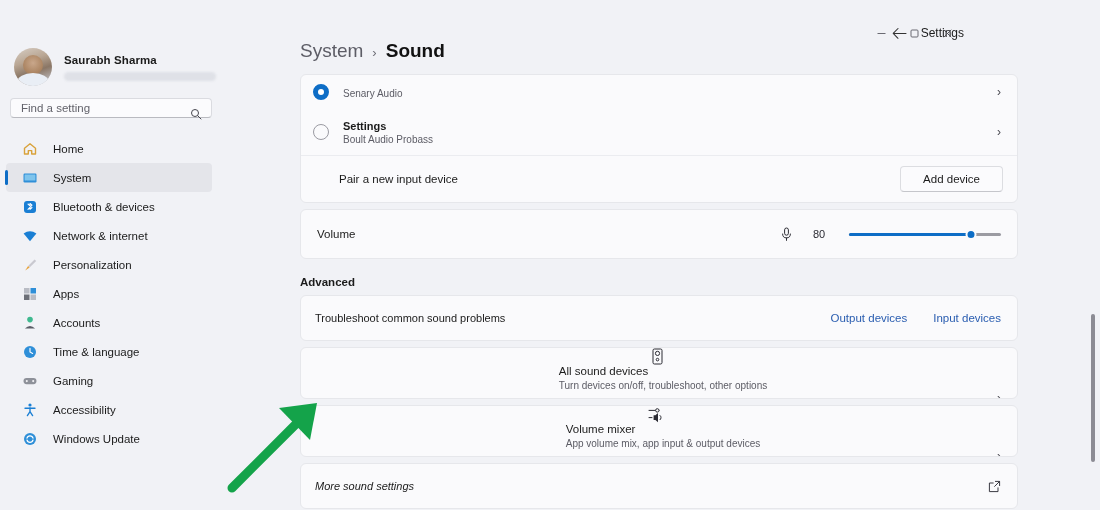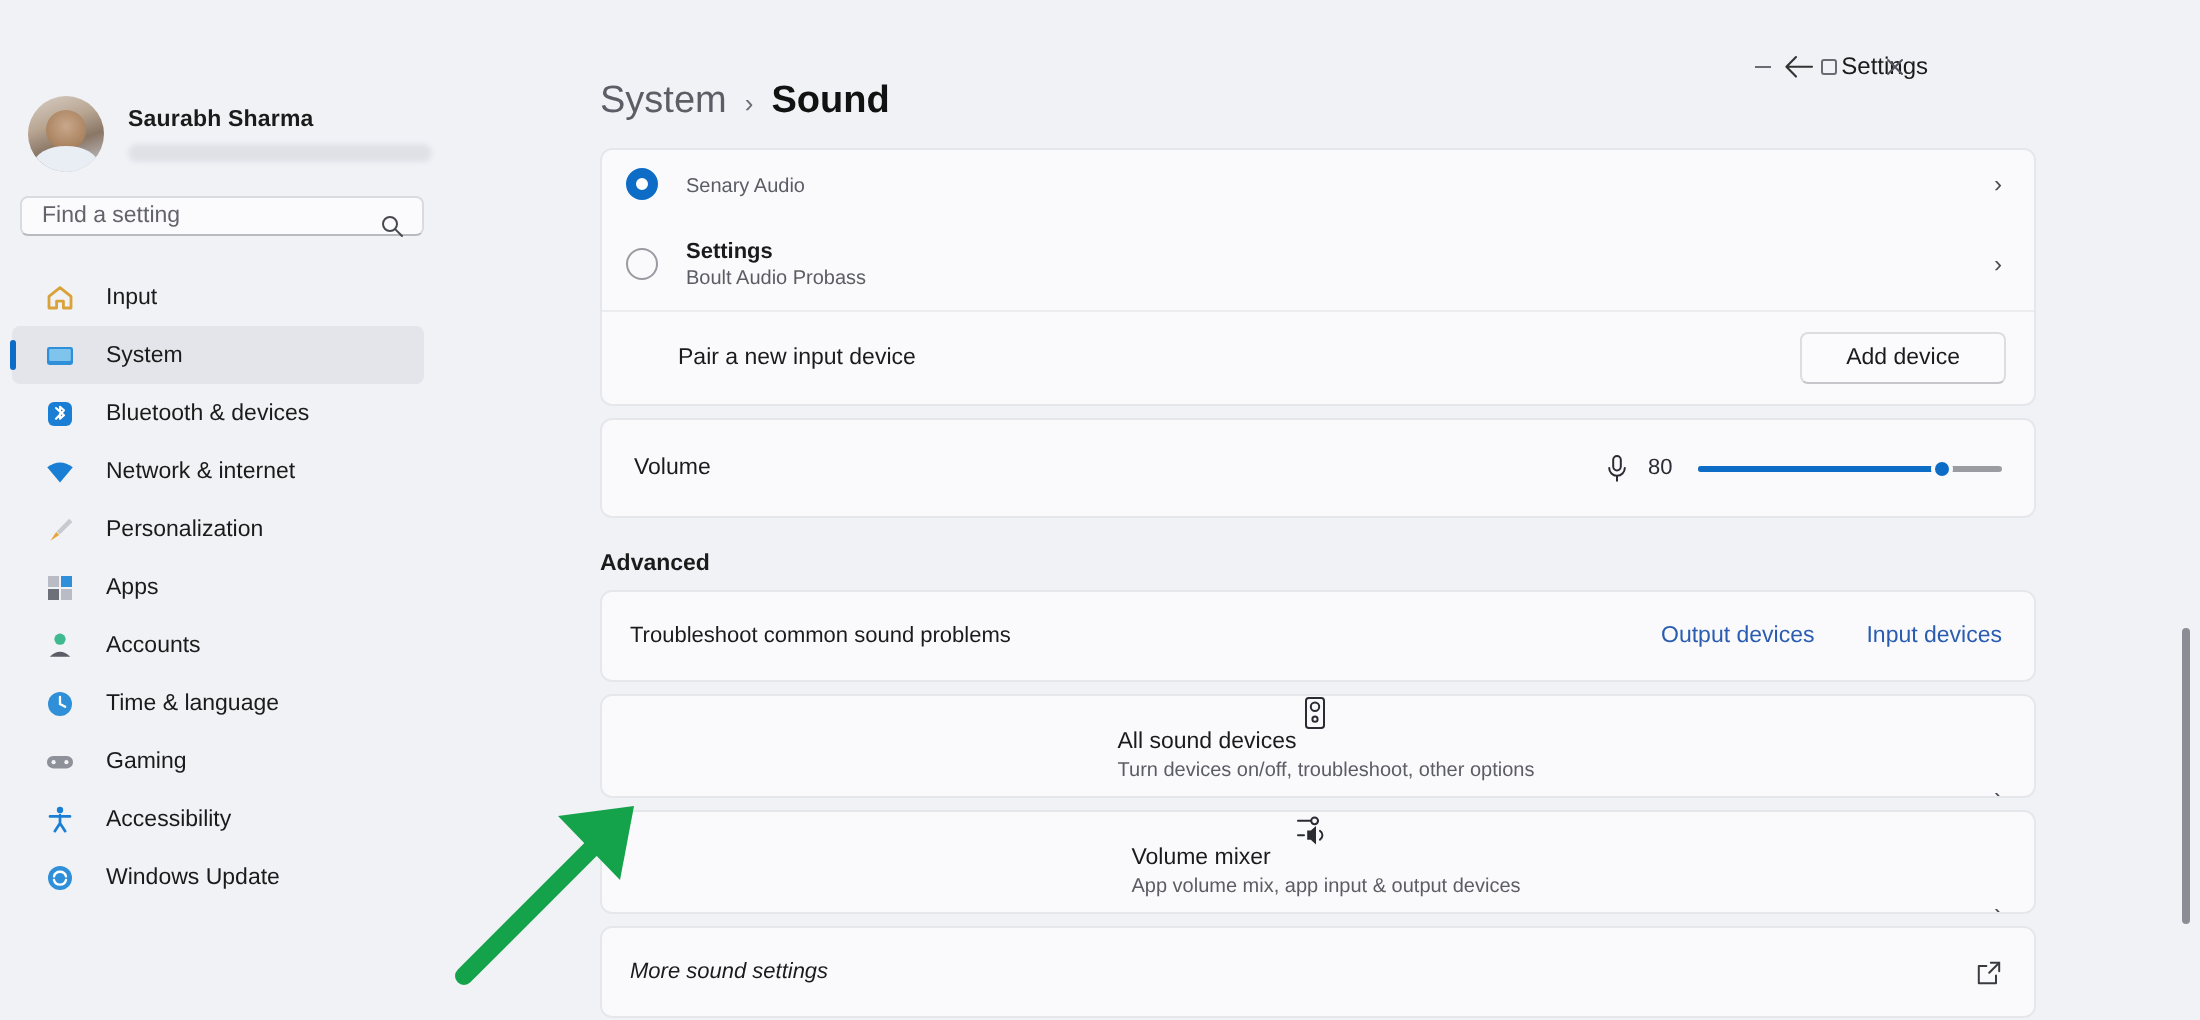--- a/index.html
+++ b/index.html
@@ -121,21 +121,21 @@
   .pairrow { display: flex; align-items: center; height: 46px; padding: 0 14px 0 38px; }
   .pair-label { font-size: 11.5px; color: #1b1b1b; }
   .btn {
     margin-left: auto; font-family: inherit; font-size: 11.5px; color: #1b1b1b;
     background: #fbfbfd; border: 1px solid #dcdde1; border-bottom-color: #c5c6cb;
     border-radius: 4px; padding: 6px 22px;
   }
 
   .volrow { display: flex; align-items: center; height: 48px; padding: 0 16px 0 16px; }
   .vol-label { font-size: 11.5px; color: #1b1b1b; }
-  .vol-right { margin-left: auto; display: flex; align-items: center; gap: 9px; }
+  .vol-right { margin-left: auto; display: flex; align-items: center; gap: 20px; }
   .mic-ico { color: #2b2b33; display: flex; }
   .vol-val { font-size: 11px; color: #2b2b33; min-width: 16px; }
   .slider { position: relative; width: 152px; height: 16px; display: flex; align-items: center; }
   .track { position: absolute; left: 0; right: 0; height: 3px; border-radius: 2px; background: #9b9ba2; }
   .fill { position: absolute; left: 0; height: 3px; border-radius: 2px; background: #0d6dc6; }
   .thumb {
     position: absolute; width: 11px; height: 11px; border-radius: 50%;
     background: #0d6dc6; border: 2px solid #fafafc; transform: translateX(-50%);
   }
 
@@ -218,21 +218,21 @@
     </div>
 
     <div class="navlist">
 
       <div class="navitem">
         <span class="nav-ico">
           <svg width="16" height="16" viewBox="0 0 16 16">
             <path d="M2.5 7.2 L8 2.8 L13.5 7.2 V13 H9.7 V9.6 H6.3 V13 H2.5 Z" fill="none" stroke="#d9a23a" stroke-width="1.4" stroke-linejoin="round"></path>
           </svg>
         </span>
-        <span class="nav-label">Input</span>
+        <span class="nav-label">Home</span>
       </div>
 
       <div class="navitem selected">
         <span class="nav-ico">
           <svg width="16" height="16" viewBox="0 0 16 16">
             <rect x="1.5" y="3.5" width="13" height="9" rx="1.2" fill="#2f8fd8"></rect>
             <rect x="2.6" y="4.5" width="10.8" height="6" rx="0.6" fill="#7fc4ec"></rect>
           </svg>
         </span>
         <span class="nav-label">System</span>

